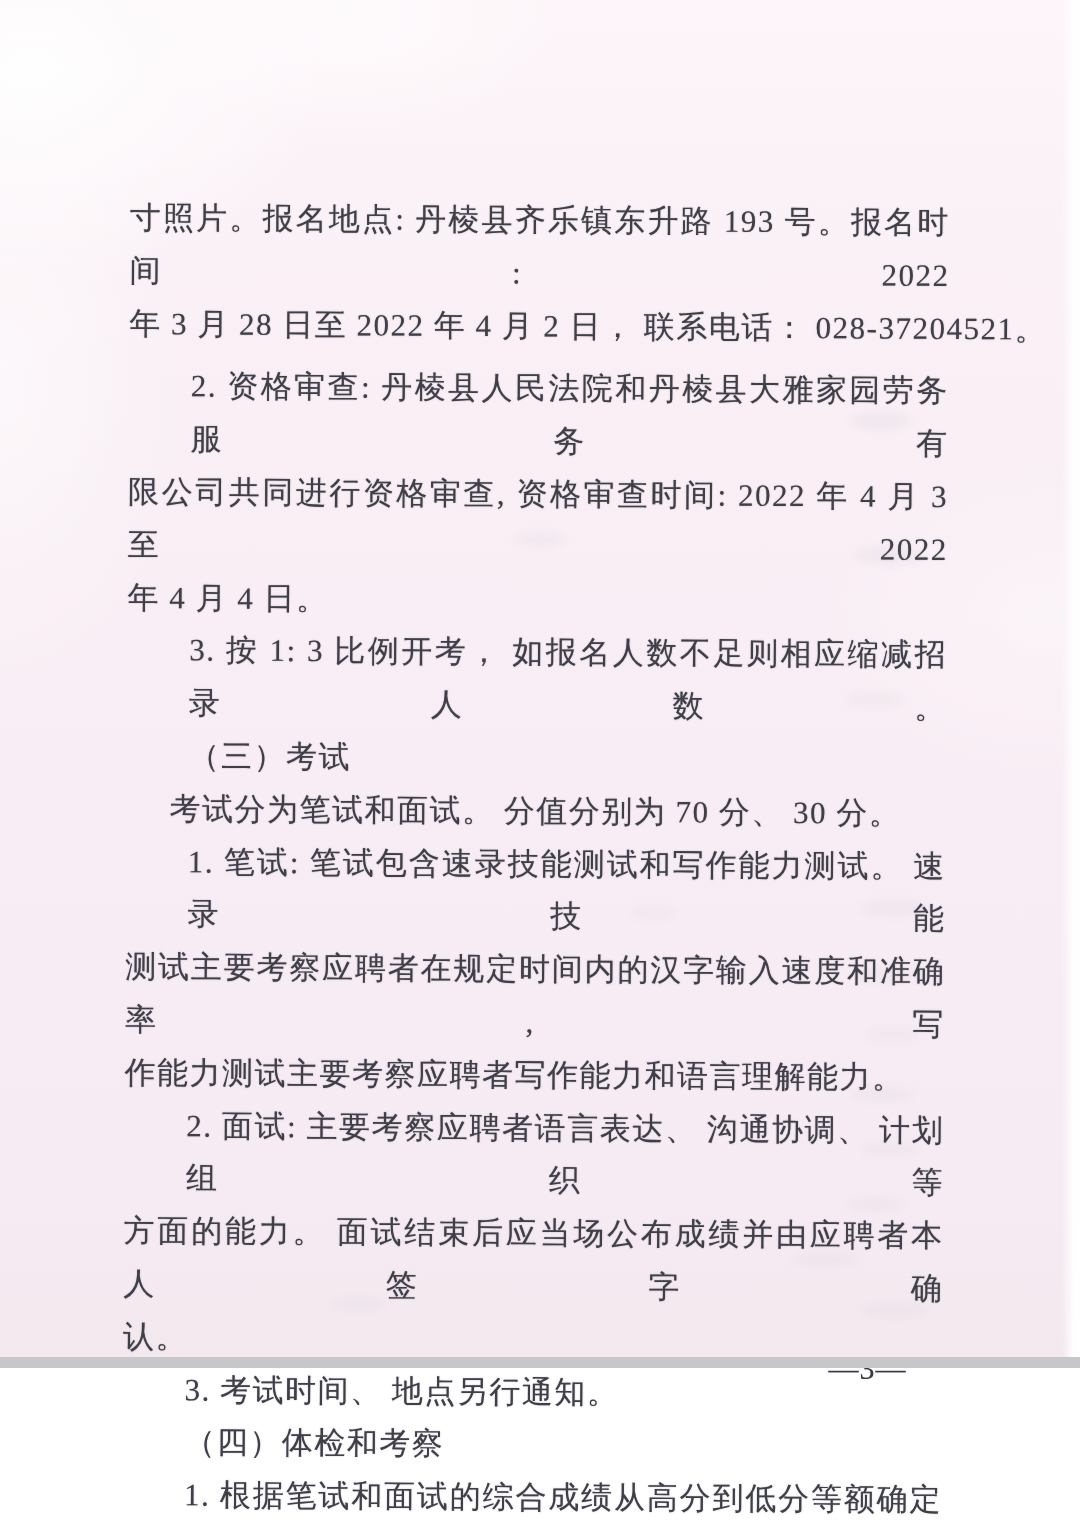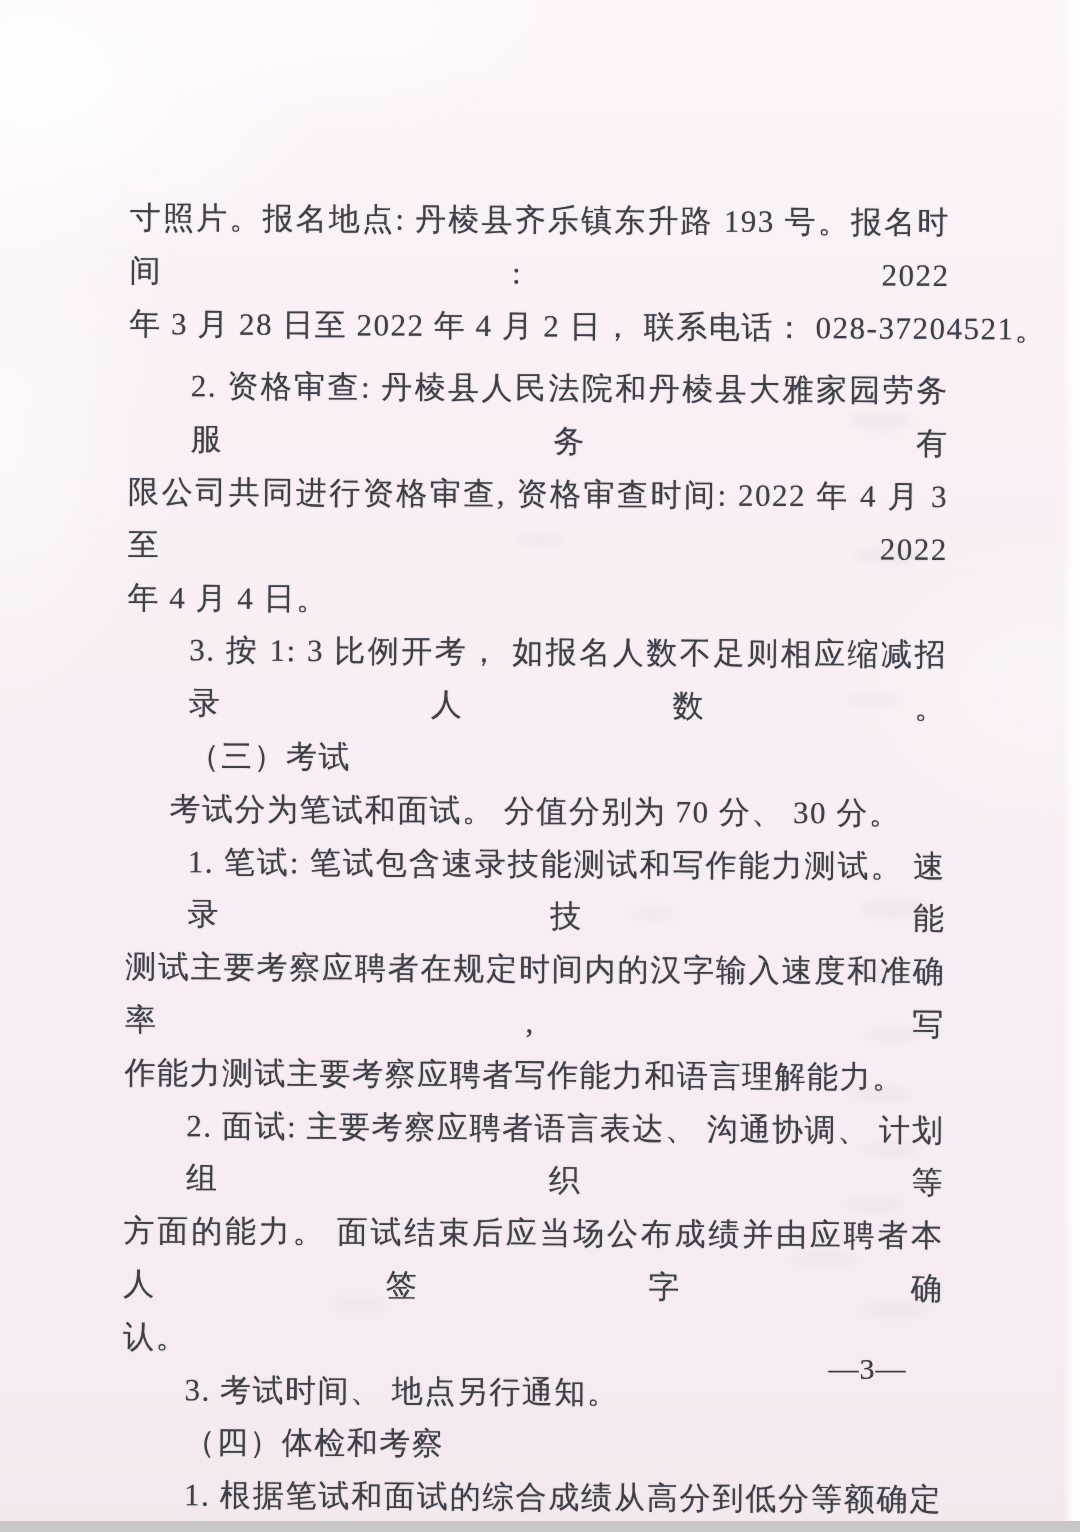--- a/index.html
+++ b/index.html
@@ -1,21 +1,21 @@
 <!DOCTYPE html>
 <html><head>
 <meta charset="utf-8">
 <style>
   html,body{margin:0;padding:0;}
   body{
     width:1080px;height:1532px;overflow:hidden;background:#ffffff;
     font-family:"Liberation Serif","DejaVu Serif",serif;
   }
   .page{
-    position:relative;width:1080px;height:1532px;color:#3f3f4a;
+    position:relative;width:1080px;height:1368px;color:#3f3f4a;
     background:
       radial-gradient(430px 300px at 3% 5%,  rgba(255,255,255,.95), rgba(255,255,255,0) 70%),
       radial-gradient(260px 430px at 0% 28%, rgba(255,255,255,.55), rgba(255,255,255,0) 72%),
       radial-gradient(320px 180px at 32% 1%, rgba(255,255,255,.60), rgba(255,255,255,0) 70%),
       radial-gradient(300px 220px at 97% 45%,rgba(255,255,255,.35), rgba(255,255,255,0) 75%),
       linear-gradient(180deg,#fdf5f9 0%,#f9eff5 28%,#f8edf4 58%,#f6ebf2 88%,#f2e8ee 100%);
   }
   .right-strip{
     position:absolute;top:0;right:0;width:18px;height:1522px;
     background:linear-gradient(90deg,rgba(255,255,255,0),rgba(255,255,255,.95) 65%);

